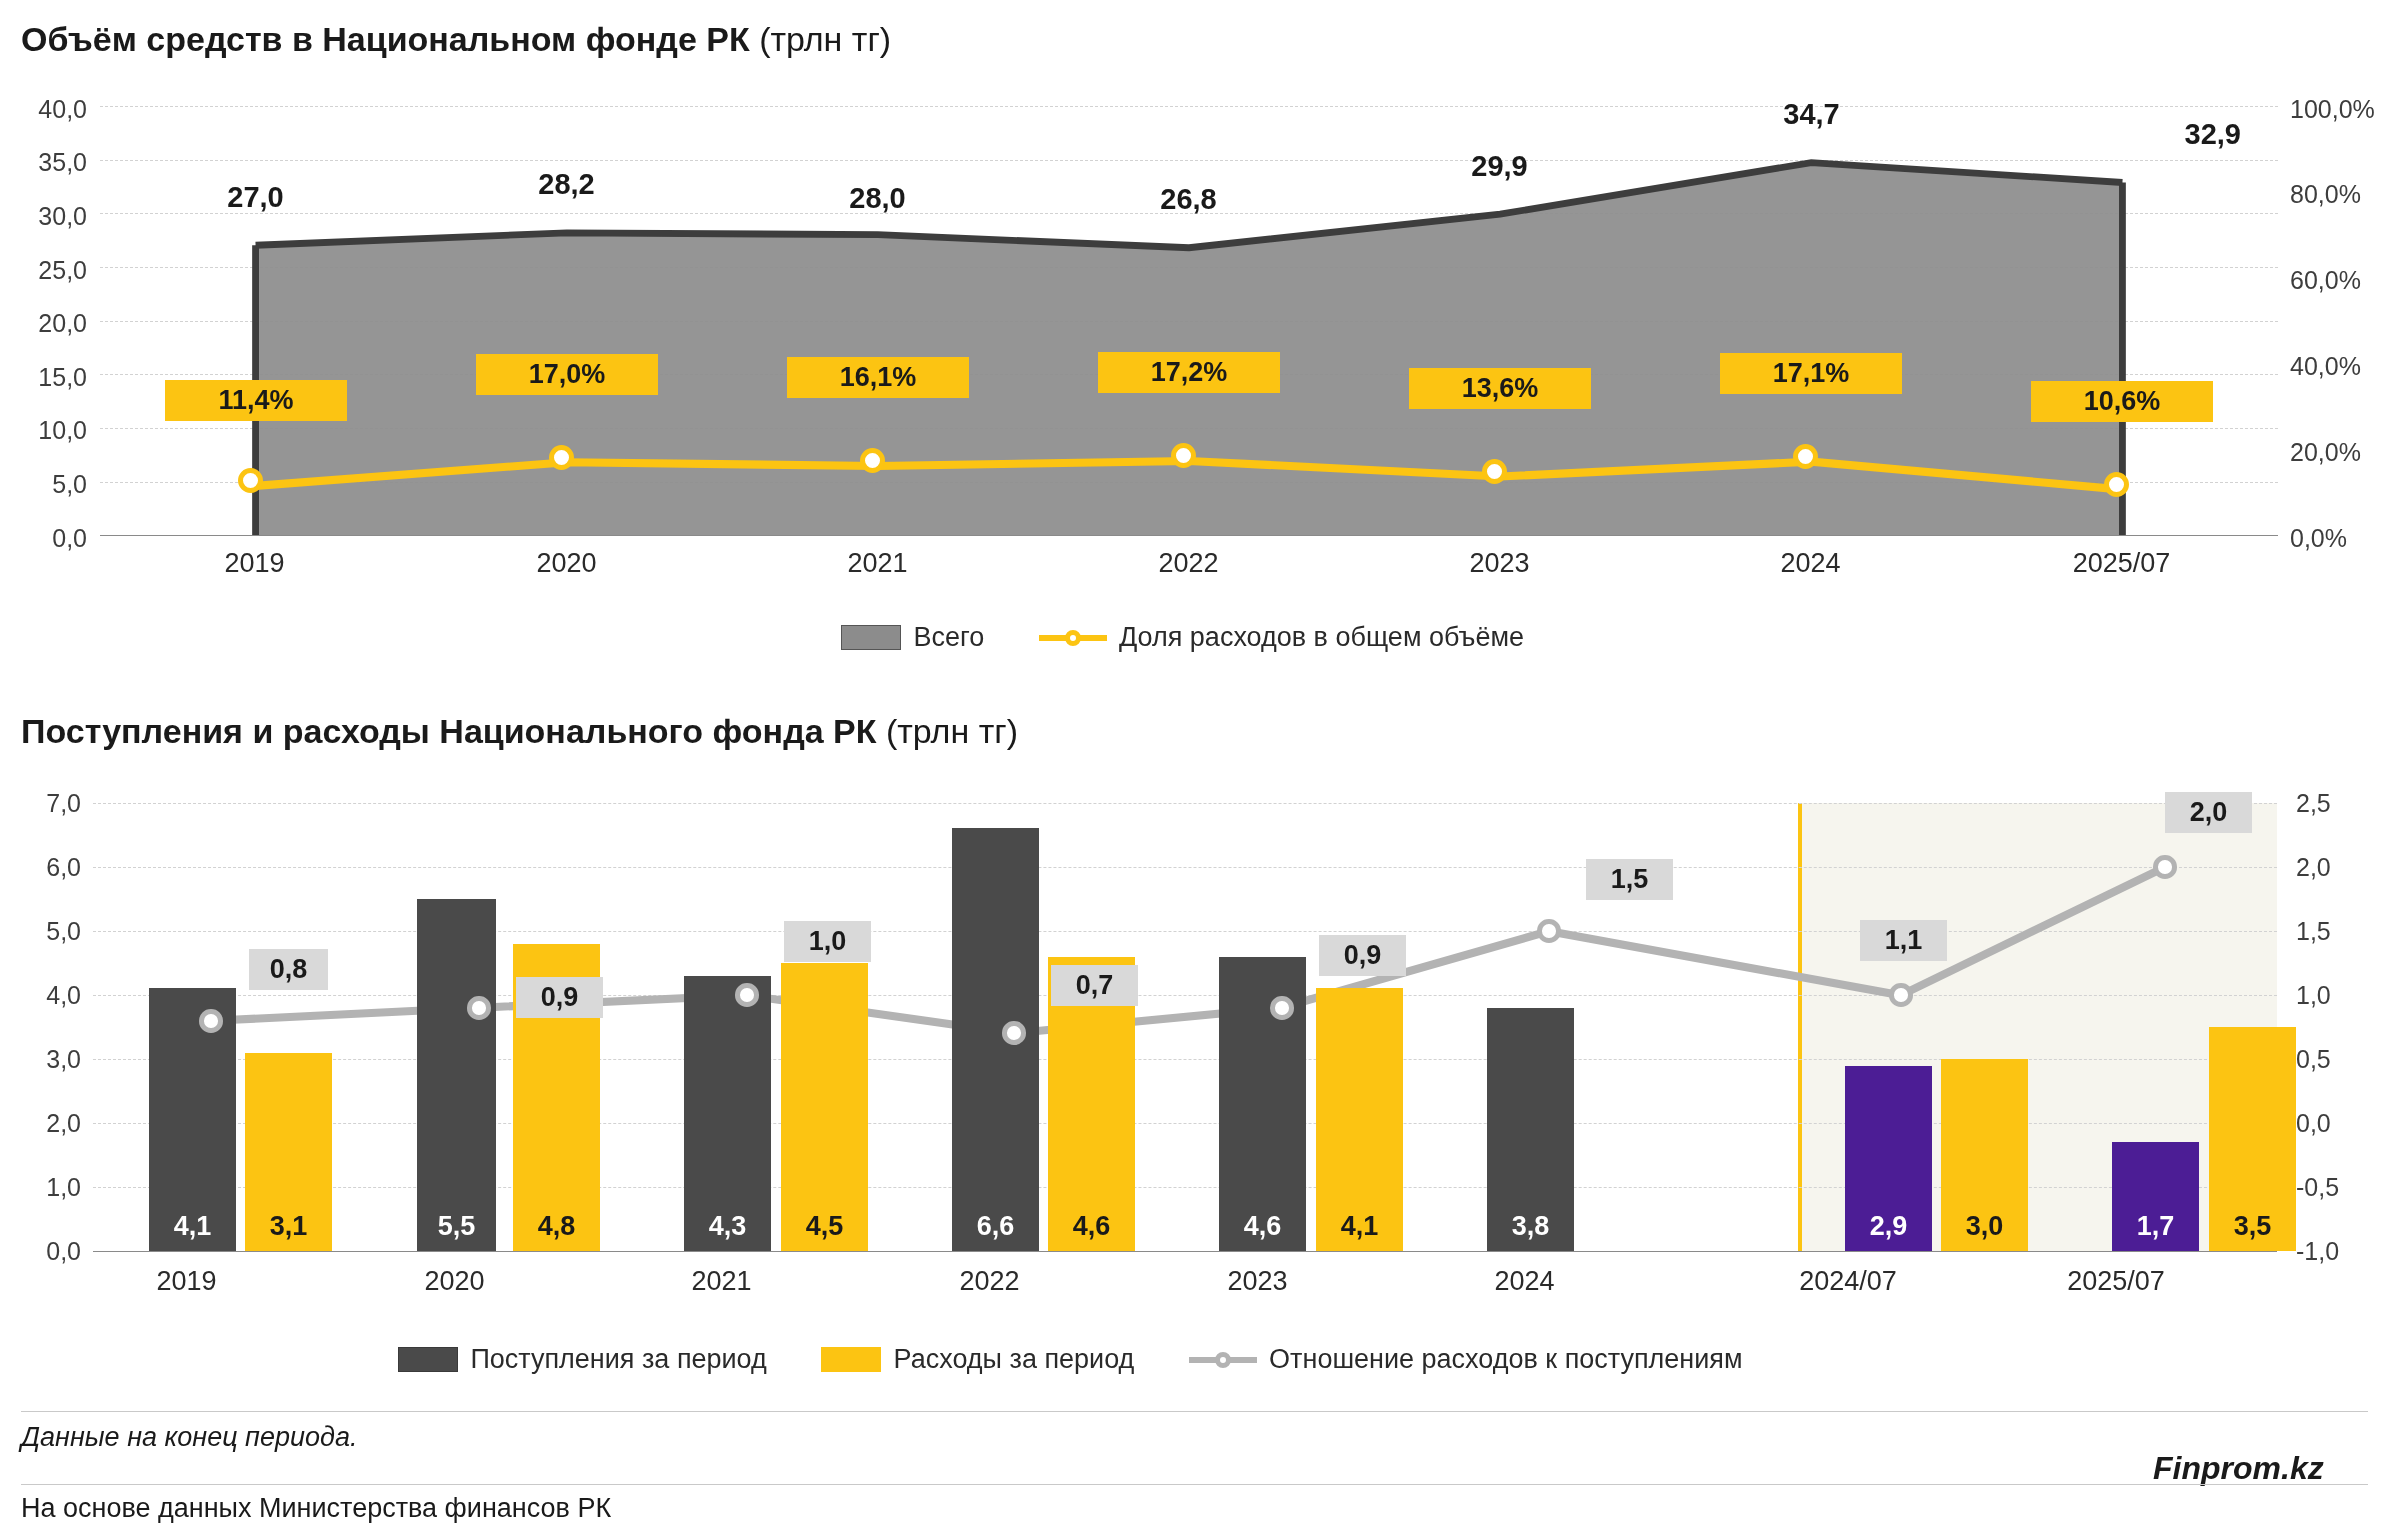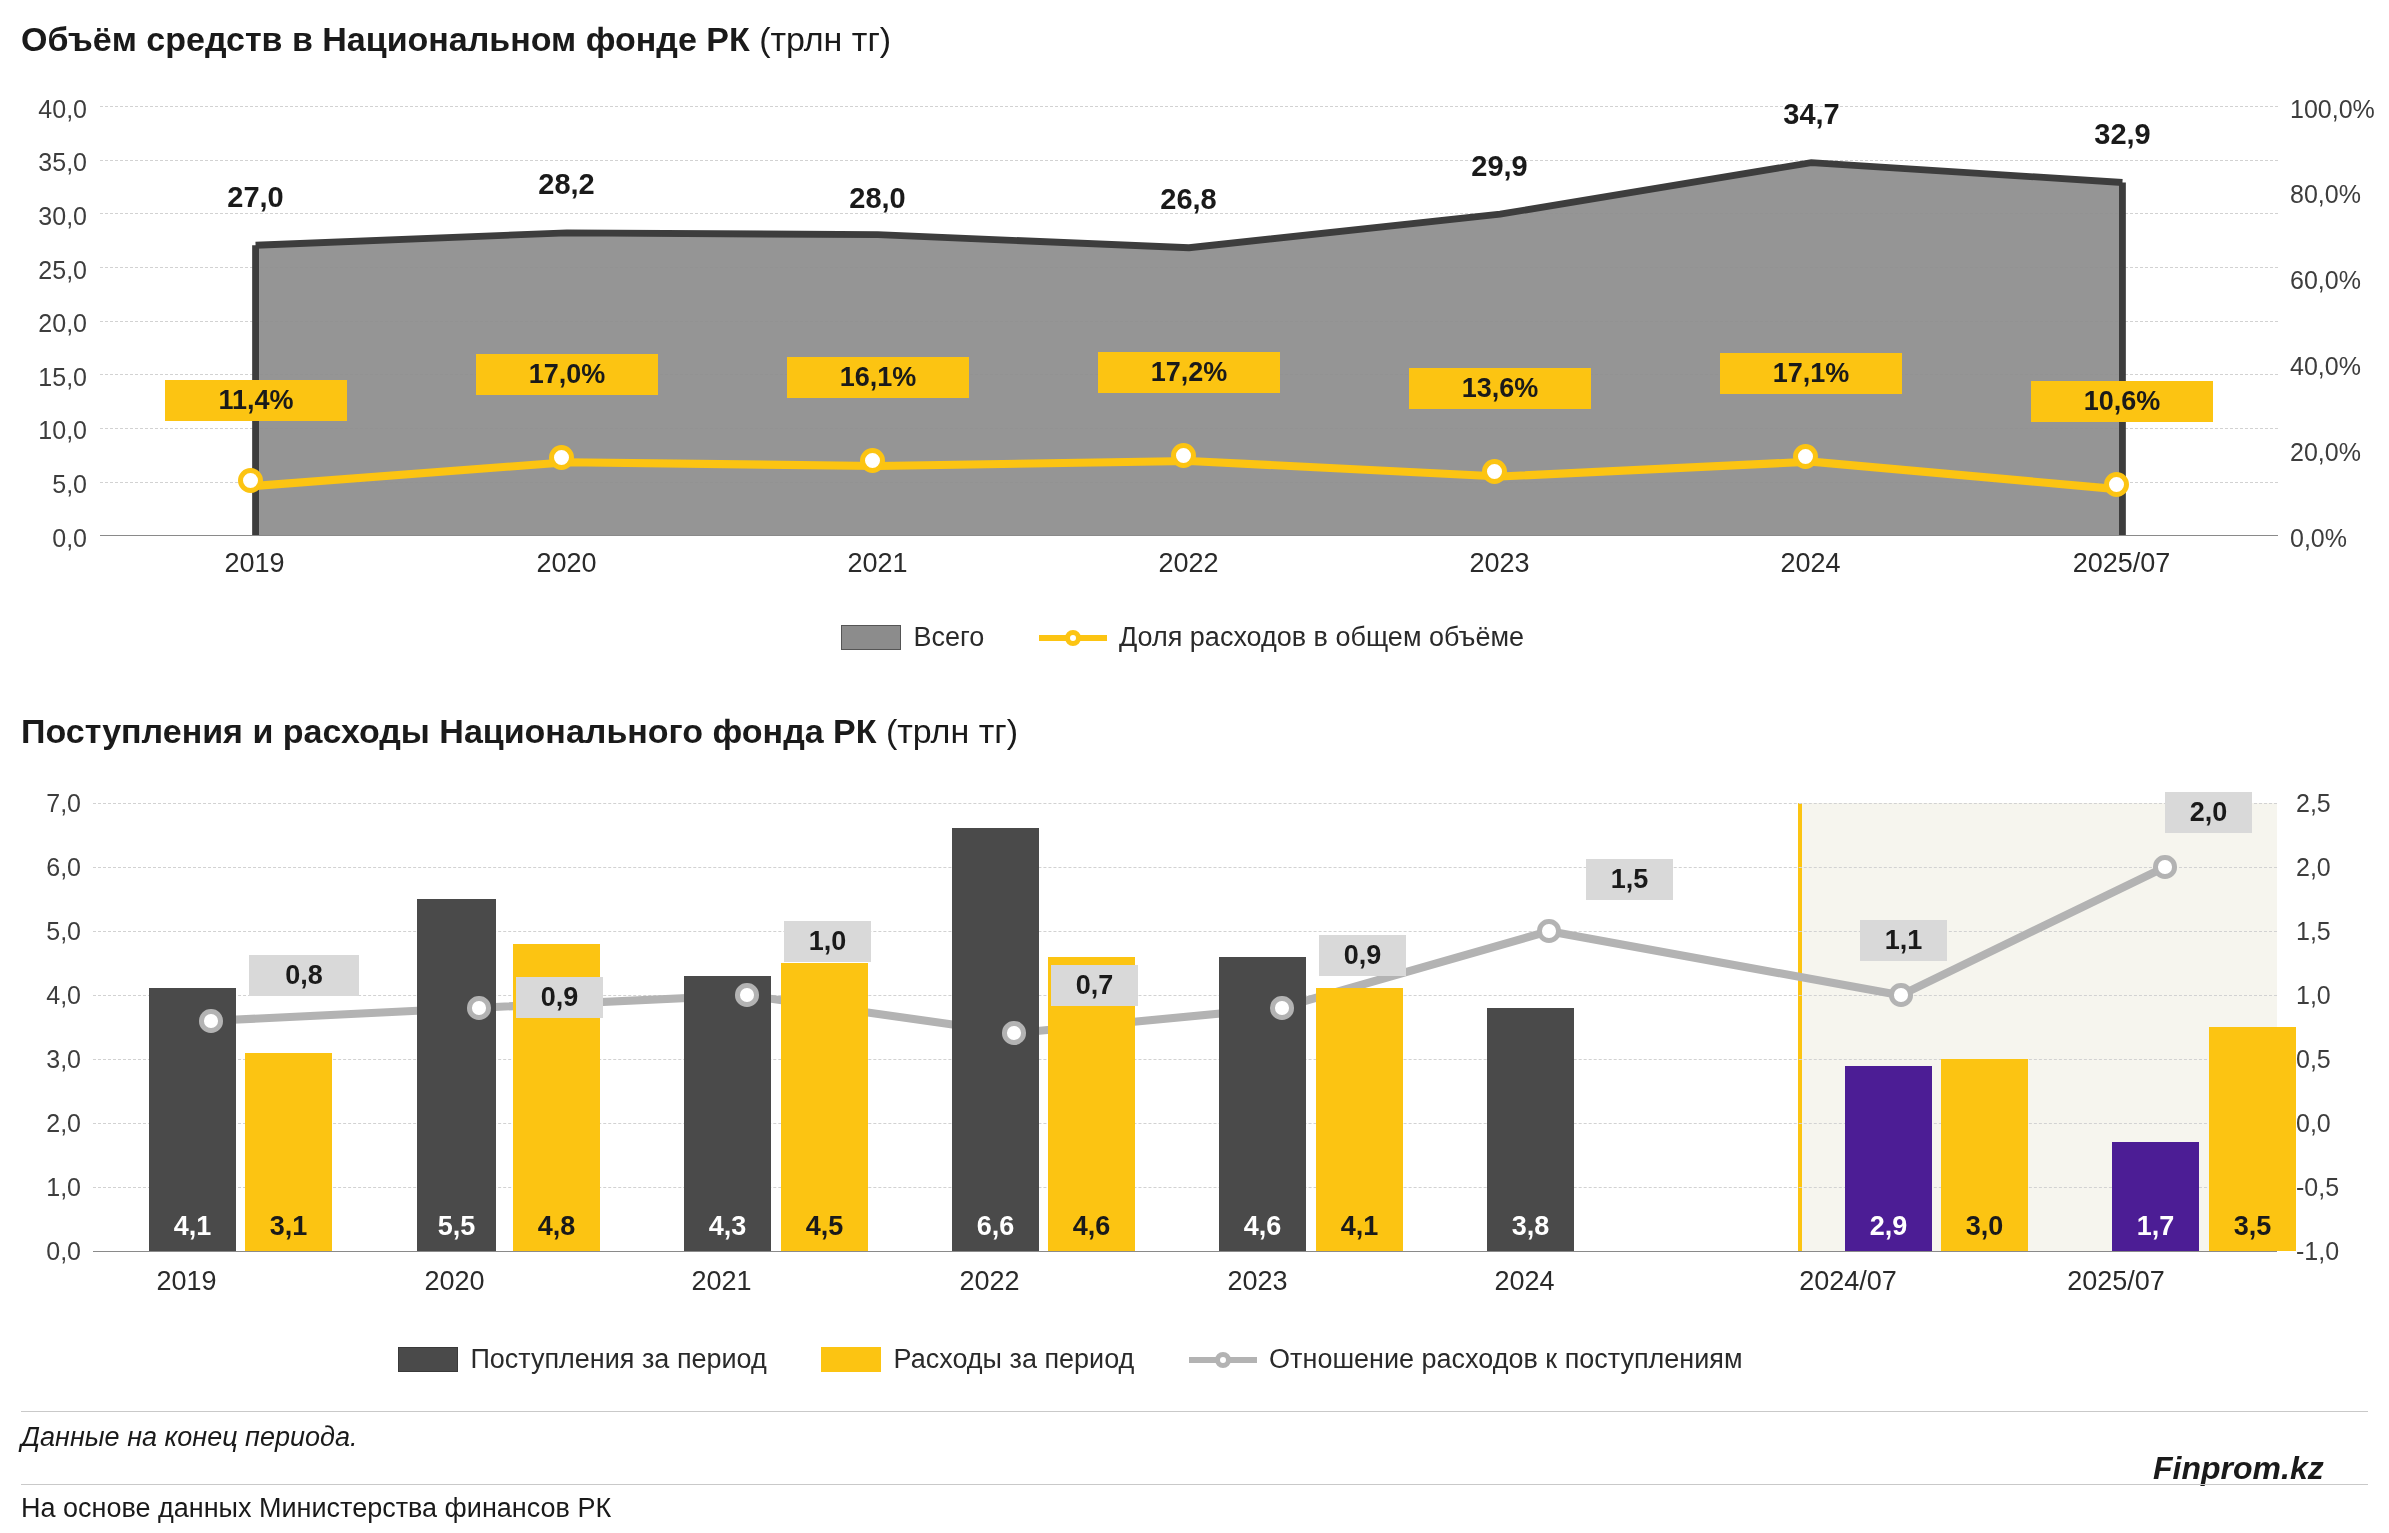--- a/index.html
+++ b/index.html
@@ -213,21 +213,21 @@
 
       <polyline points="250,611 750,573 1250,579 1750,571 2250,596 2750,572 3250,617" fill="none" stroke="#fcc412" stroke-width="13"></polyline>
     </svg>
 
     <div class="val-label-top" style="left:81px; top:75px; width:149px;">27,0</div>
     <div class="val-label-top" style="left:392px; top:62px; width:149px;">28,2</div>
     <div class="val-label-top" style="left:703px; top:76px; width:149px;">28,0</div>
     <div class="val-label-top" style="left:1014px; top:77px; width:149px;">26,8</div>
     <div class="val-label-top" style="left:1325px; top:44px; width:149px;">29,9</div>
     <div class="val-label-top" style="left:1637px; top:-8px; width:149px;">34,7</div>
-    <div class="val-label-top" style="left:1948px; top:11.8px; width:149px;">32,9</div>
+    <div class="val-label-top" style="left:1992px; top:11.8px; width:149px;text-align:right;">32,9</div>
 
     <div class="pct-badge" style="left:65px; top:274px; width:182px;">11,4%</div>
     <div class="pct-badge" style="left:376px; top:248px; width:182px;">17,0%</div>
     <div class="pct-badge" style="left:687px; top:251px; width:182px;">16,1%</div>
     <div class="pct-badge" style="left:998px; top:246px; width:182px;">17,2%</div>
     <div class="pct-badge" style="left:1309px; top:262px; width:182px;">13,6%</div>
     <div class="pct-badge" style="left:1620px; top:247px; width:182px;">17,1%</div>
     <div class="pct-badge" style="left:1931px; top:275px; width:182px;">10,6%</div>
 
     <div class="marker-circle" style="left:138px; top:362px;"></div>
@@ -356,21 +356,21 @@
 
     <div class="ratio-marker" style="left:106px; top:206px;"></div>
     <div class="ratio-marker" style="left:374px; top:193px;"></div>
     <div class="ratio-marker" style="left:642px; top:180px;"></div>
     <div class="ratio-marker" style="left:909px; top:218px;"></div>
     <div class="ratio-marker" style="left:1177px; top:193px;"></div>
     <div class="ratio-marker" style="left:1444px; top:116px;"></div>
     <div class="ratio-marker" style="left:1796px; top:180px;"></div>
     <div class="ratio-marker" style="left:2060px; top:52px;"></div>
 
-    <div class="ratio-badge" style="left:156px; top:152px; width:110px;">0,8</div>
+    <div class="ratio-badge" style="left:156px; top:146px; width:79px;">0,8</div>
     <div class="ratio-badge" style="left:423px; top:174px; width:87px;">0,9</div>
     <div class="ratio-badge" style="left:691px; top:118px; width:87px;">1,0</div>
     <div class="ratio-badge" style="left:958px; top:162px; width:87px;">0,7</div>
     <div class="ratio-badge" style="left:1226px; top:132px; width:87px;">0,9</div>
     <div class="ratio-badge" style="left:1493px; top:56px; width:87px;">1,5</div>
     <div class="ratio-badge" style="left:1767px; top:117px; width:87px;">1,1</div>
     <div class="ratio-badge" style="left:2072px; top:-11.2px; width:87px;">2,0</div>
   </div>
 
   <div class="axis-left-tick" style="left:0px; top:789px; width:81px;">7,0</div>

